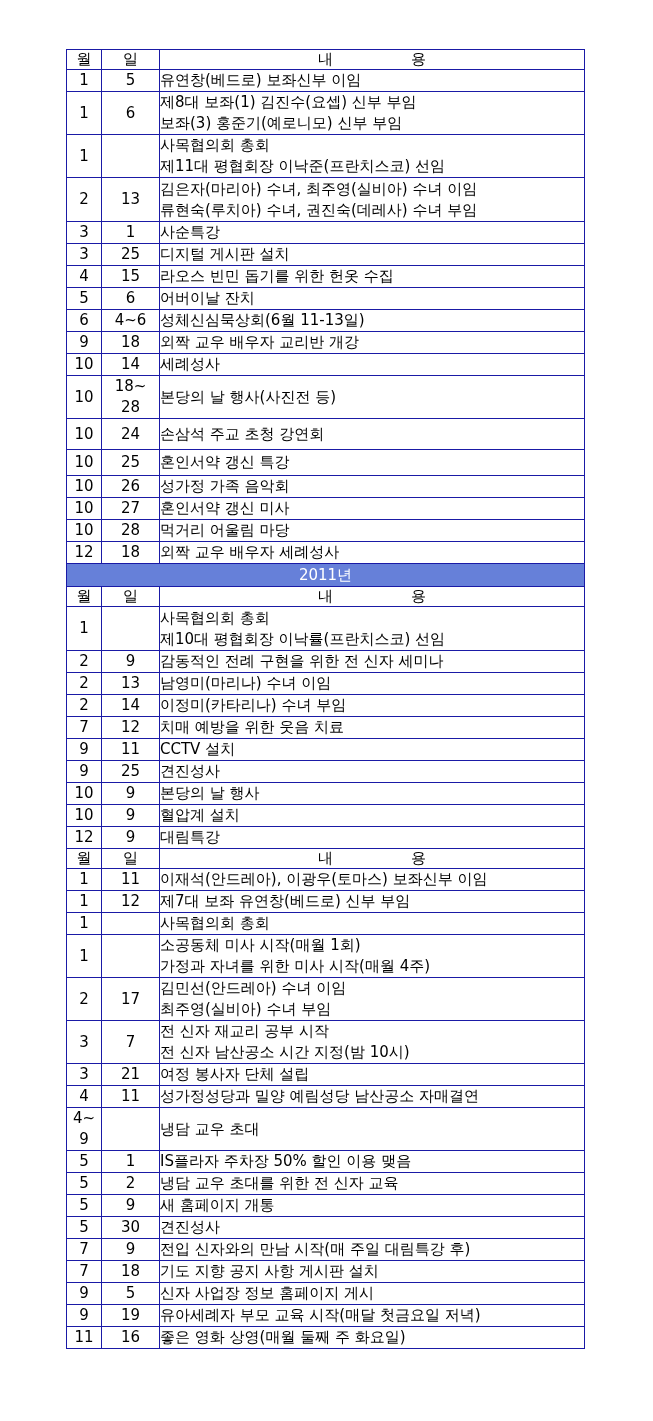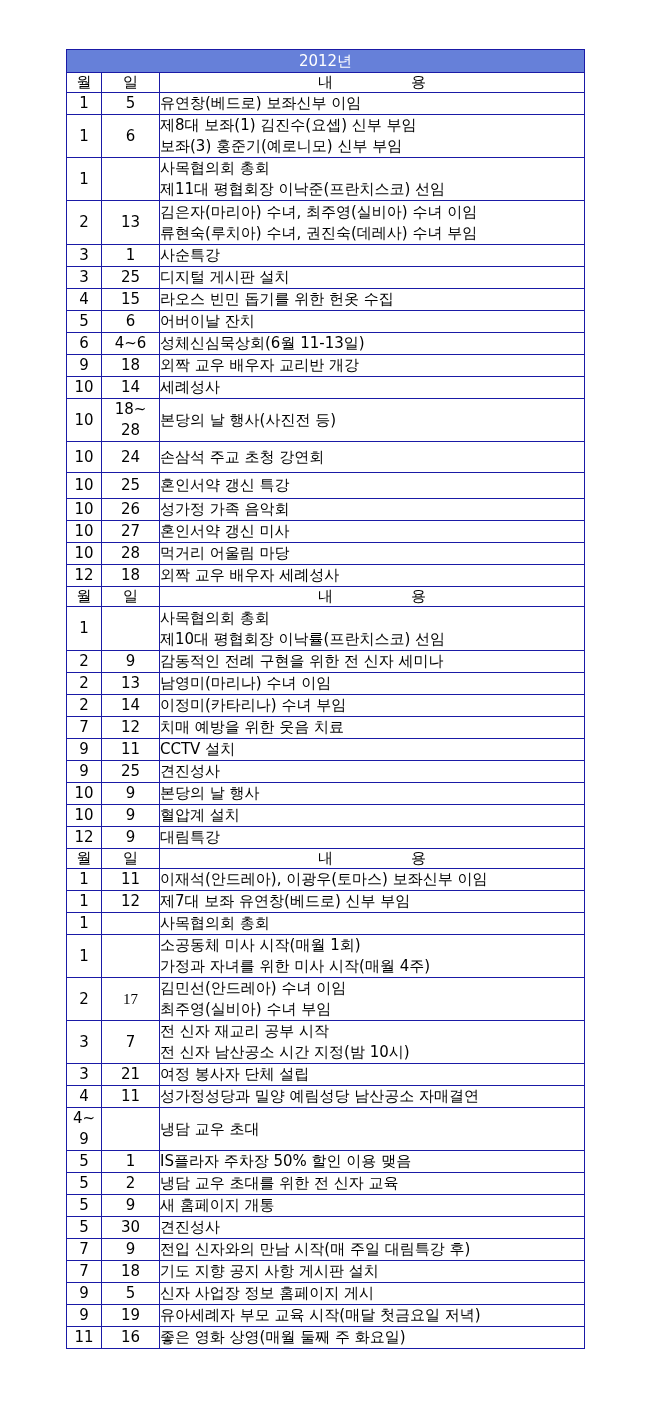--- a/index.html
+++ b/index.html
@@ -29,23 +29,20 @@
 </head>
 <body>
 
 <table class="hist">
   <colgroup>
       <col class="c-m">
       <col class="c-d">
       <col class="c-t">
     </colgroup>
   <tbody id="tbody">
-      <tr class="year">
-        <td colspan="3">2012년</td>
-      </tr>
       <tr class="colhdr">
         <td>월</td>
         <td>일</td>
         <td class="hdr-content" style="text-align: center;"><span>내</span><span class="gap"></span><span>용</span></td>
       </tr>
       <tr style="height: 21px;">
         <td class="m" style="white-space: pre-line;">1</td>
         <td class="d" style="white-space: pre-line;">5</td>
         <td class="t">
           <span class="line">유연창(베드로) 보좌신부 이임</span>
@@ -167,20 +164,23 @@
           <span class="line">먹거리 어울림 마당</span>
         </td>
       </tr>
       <tr style="height: 22px;">
         <td class="m" style="white-space: pre-line;">12</td>
         <td class="d" style="white-space: pre-line;">18</td>
         <td class="t">
           <span class="line">외짝 교우 배우자 세례성사</span>
         </td>
       </tr>
+      <tr class="year">
+        <td colspan="3">2011년</td>
+      </tr>
       <tr class="colhdr">
         <td>월</td>
         <td>일</td>
         <td class="hdr-content" style="text-align: center;"><span>내</span><span class="gap"></span><span>용</span></td>
       </tr>
       <tr style="height: 44px;">
         <td class="m" style="white-space: pre-line;">1</td>
         <td class="d" style="white-space: pre-line;"></td>
         <td class="t">
           <span class="line">사목협의회 총회</span>
@@ -279,21 +279,21 @@
       <tr style="height: 43px;">
         <td class="m" style="white-space: pre-line;">1</td>
         <td class="d" style="white-space: pre-line;"></td>
         <td class="t">
           <span class="line">소공동체 미사 시작(매월 1회)</span>
           <span class="line">가정과 자녀를 위한 미사 시작(매월 4주)</span>
         </td>
       </tr>
       <tr style="height: 43px;">
         <td class="m" style="white-space: pre-line;">2</td>
-        <td class="d" style="white-space: pre-line; font-family: Liberation Serif, serif;">17</td>
+        <td class="d" style="white-space: pre-line;">17</td>
         <td class="t">
           <span class="line">김민선(안드레아) 수녀 이임</span>
           <span class="line">최주영(실비아) 수녀 부임</span>
         </td>
       </tr>
       <tr style="height: 43px;">
         <td class="m" style="white-space: pre-line;">3</td>
         <td class="d" style="white-space: pre-line;">7</td>
         <td class="t">
           <span class="line">전 신자 재교리 공부 시작</span>

